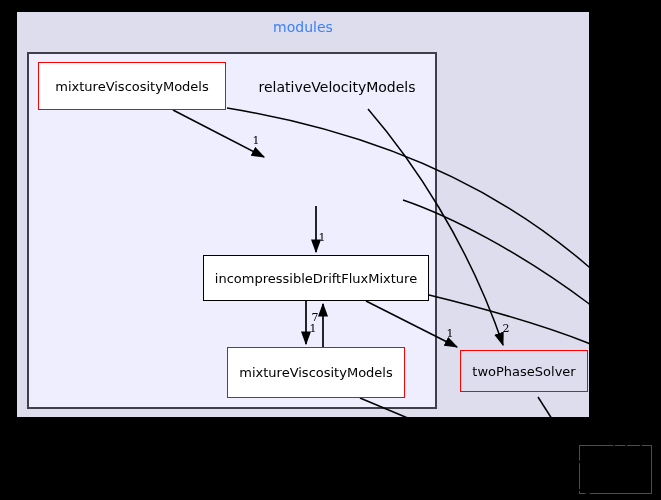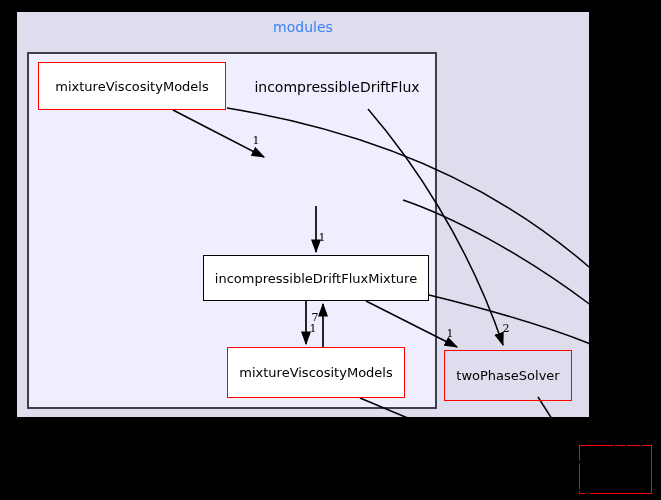--- a/index.html
+++ b/index.html
@@ -26,21 +26,21 @@
   }
   .node{
     position:absolute;display:flex;align-items:center;justify-content:center;
     box-sizing:border-box;background:#fff;border:1.5px solid #ff0000;
     font-size:13px;color:#000;white-space:nowrap;z-index:4;
   }
   .node-packing{left:38px;top:62px;width:188px;height:48px;}
   .node-relvel{left:231px;top:158px;width:172px;height:48px;}
   .node-mixture{left:203px;top:255px;width:226px;height:46px;border:1.5px solid #000;}
   .node-viscosity{left:227px;top:347px;width:178px;height:51px;}
-  .node-twophase{left:444px;top:350px;width:128px;height:51px;background:transparent;}
+  .node-twophase{left:460px;top:350px;width:128px;height:42px;background:transparent;}
   .node-external{left:579px;top:445px;width:73px;height:49px;background:transparent;z-index:2;}
   .edges{position:absolute;left:0;top:0;width:661px;height:500px;z-index:3;}
   .edge-label{
     position:absolute;transform:translate(-50%,-50%);
     font-family:"DejaVu Serif","Liberation Serif",serif;
     font-size:11px;color:#000;z-index:6;line-height:1;
   }
   .el1{left:256px;top:140px;}
   .el2{left:322px;top:237px;}
   .el3{left:315px;top:317px;}
@@ -52,21 +52,21 @@
 <body>
 
 <div class="stage">
 
   <div class="cluster-outer"></div>
 
   <div class="cluster-inner"></div>
 
   <div class="cluster-outer-label">modules</div>
 
-  <div class="cluster-inner-label">incompressibleDriftFlux</div>
+  <div class="cluster-inner-label">relativeVelocityModels</div>
 
   <svg class="edges" width="661" height="500" viewBox="0 0 661 500">
     <defs>
       <marker id="arrow" markerUnits="userSpaceOnUse" markerWidth="14" markerHeight="10" viewBox="0 0 11 8" refX="10" refY="4" orient="auto">
         <path d="M0,0 L11,4 L0,8 Z" fill="#000"></path>
       </marker>
     </defs>
 
     <path d="M173,110 L264,157" fill="none" stroke="#000" stroke-width="1.5" marker-end="url(#arrow)"></path>
 

